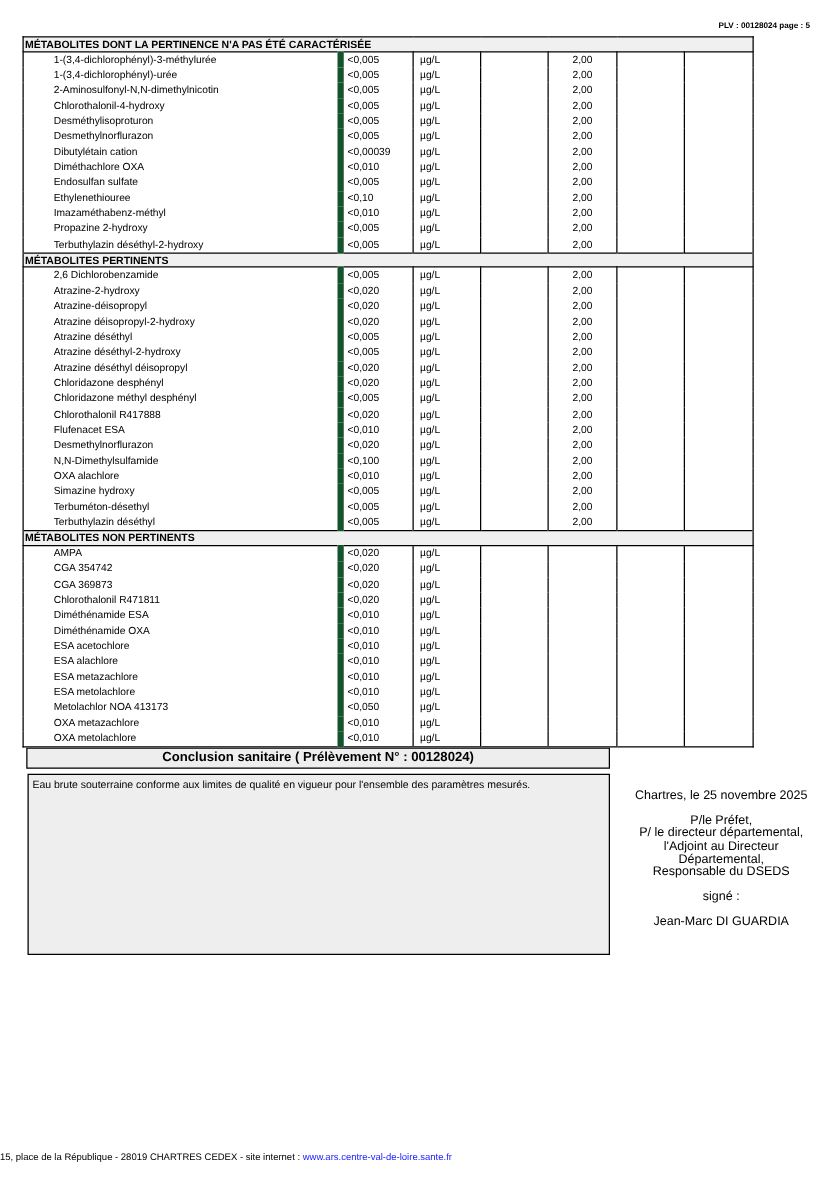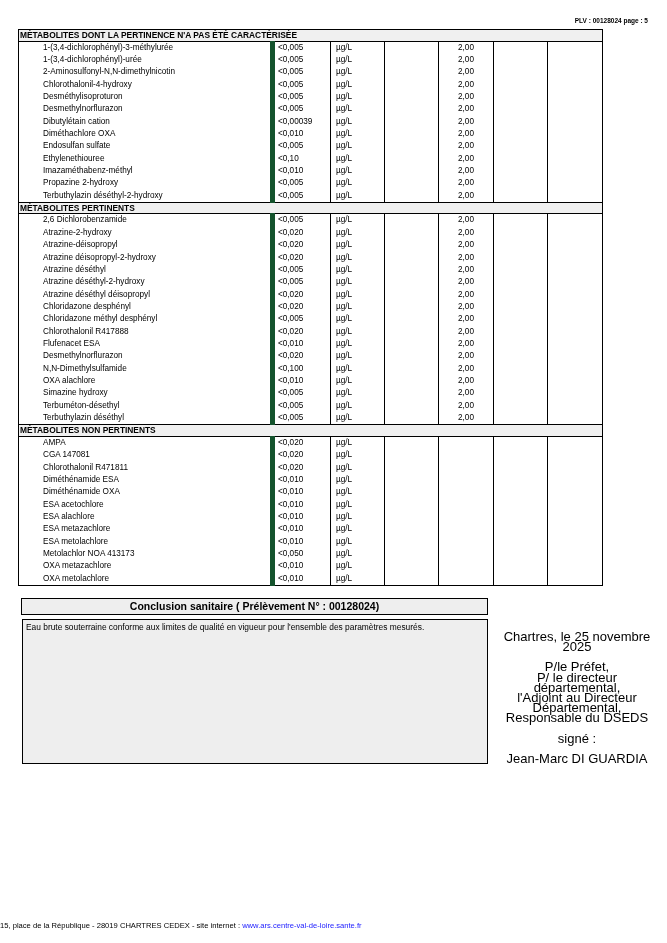--- a/index.html
+++ b/index.html
@@ -10,21 +10,21 @@
   table.res tr.sec td { background:#f0f0f0; font-weight:bold; font-size:8.4px; border-top:1.5px solid #000; border-bottom:1.5px solid #000; border-left:1.5px solid #000; border-right:1.5px solid #000; height:10.5px; line-height:10.5px; padding-left:1px; }
   table.res td.name { padding-left:24px; border-left:1.5px solid #000; }
   table.res td.val { border-left:5px solid #14532d; padding-left:3px; }
   table.res td.unit { border-left:1px solid #000; padding-left:5px; }
   table.res td.c4, table.res td.c6, table.res td.c7 { border-left:1px solid #000; }
   table.res td.lim { border-left:1px solid #000; text-align:center; }
   table.res td.c7 { border-right:1.5px solid #000; }
   table.res tr.last td { border-bottom:1.5px solid #000; }
   .concl-title { position:absolute; left:21px; top:598px; width:465px; height:15px; border:1.5px solid #000; background:#eeeeee; font-weight:bold; font-size:10.5px; text-align:center; line-height:15px; }
   .concl-body { position:absolute; left:22px; top:619px; width:466px; height:145px; border:1.5px solid #000; background:#eeeeee; font-size:8.4px; line-height:10px; padding:2px 3px; box-sizing:border-box; }
-  .sign { position:absolute; left:492px; top:632px; width:170px; font-size:13px; text-align:center; line-height:10.2px; }
+  .sign { position:absolute; left:492px; top:632px; width:170px; font-size:10px; text-align:center; line-height:10.2px; }
   .sign .date { margin-bottom:10px; }
   .sign .blk { margin-bottom:10px; }
   .footer { position:absolute; left:0; width:667px; top:921px; font-size:7.6px; }
   .footer a { color:#1a1aff; text-decoration:none; }
 </style>
 </head>
 <body>
 
 <div class="plv">PLV : 00128024   page : 5</div>
 
@@ -321,21 +321,30 @@
       <tr>
         <td class="name">AMPA</td>
         <td class="val">&lt;0,020</td>
         <td class="unit">µg/L</td>
         <td class="c4"></td>
         <td class="lim"></td>
         <td class="c6"></td>
         <td class="c7"></td>
       </tr>
       <tr>
-        <td class="name">CGA 147081</td>
+        <td class="name">CGA 354742</td>
+        <td class="val">&lt;0,020</td>
+        <td class="unit">µg/L</td>
+        <td class="c4"></td>
+        <td class="lim"></td>
+        <td class="c6"></td>
+        <td class="c7"></td>
+      </tr>
+      <tr>
+        <td class="name">CGA 369873</td>
         <td class="val">&lt;0,020</td>
         <td class="unit">µg/L</td>
         <td class="c4"></td>
         <td class="lim"></td>
         <td class="c6"></td>
         <td class="c7"></td>
       </tr>
       <tr>
         <td class="name">Chlorothalonil R471811</td>
         <td class="val">&lt;0,020</td>

